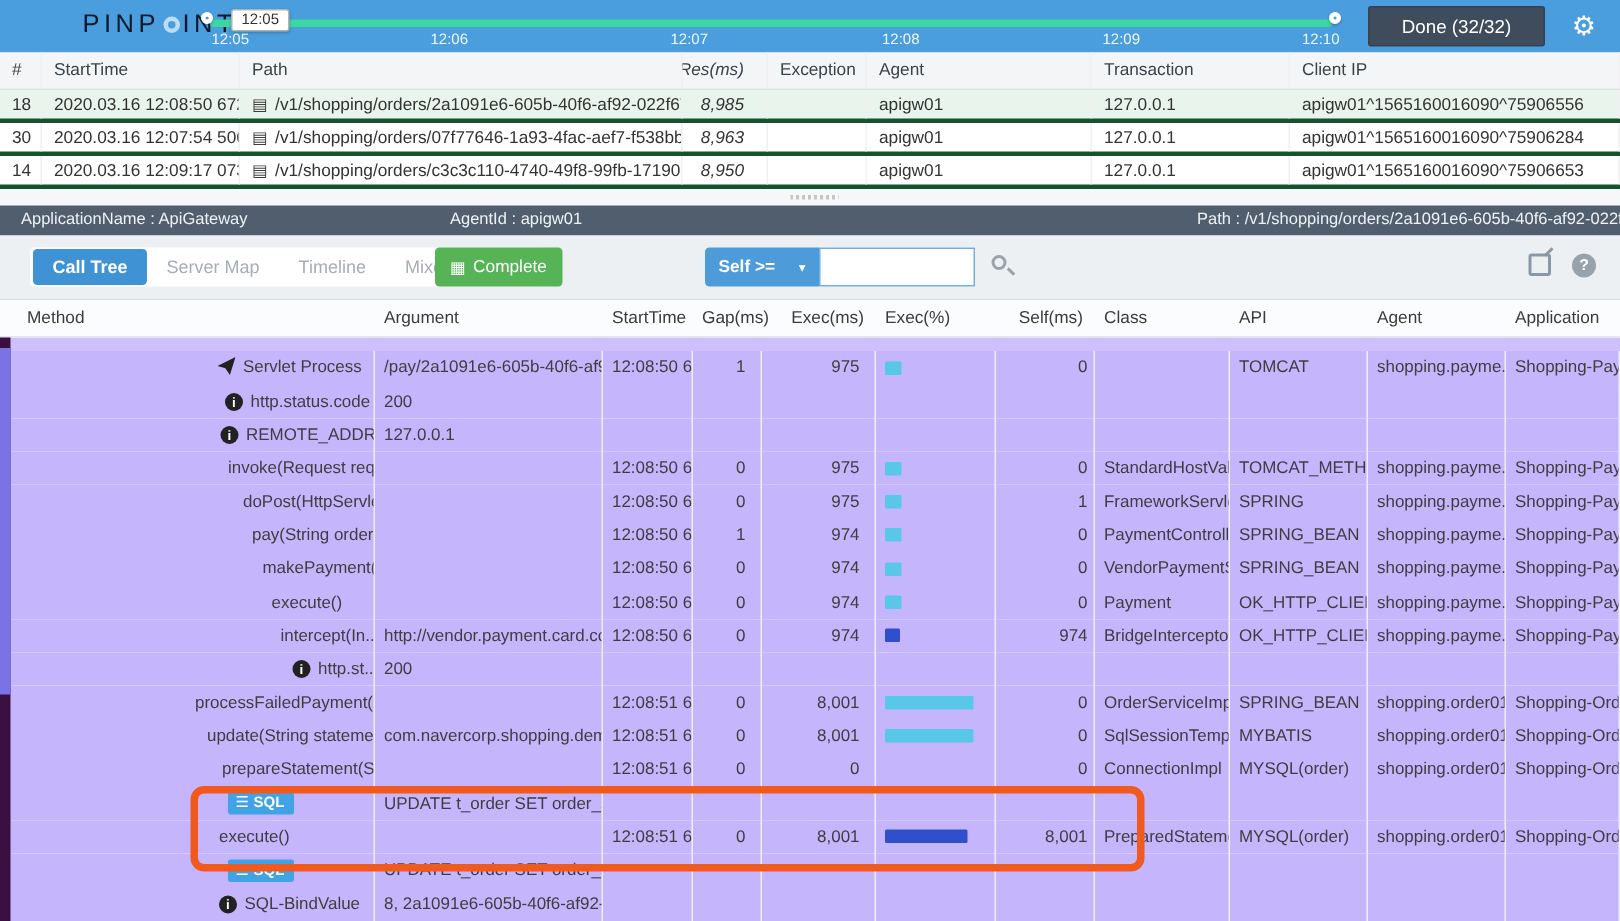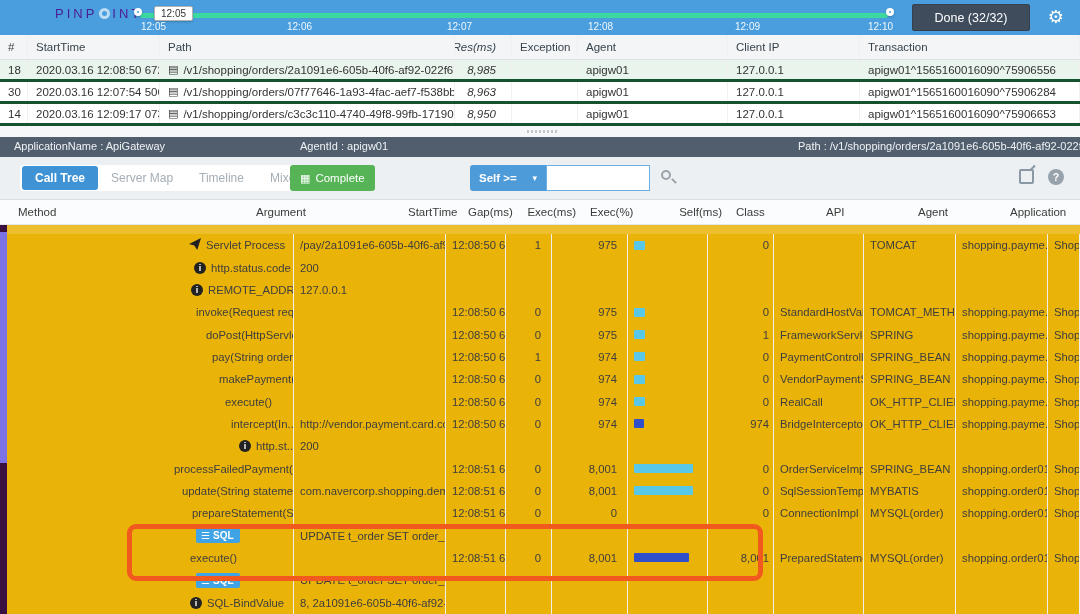--- a/index.html
+++ b/index.html
@@ -2,21 +2,21 @@
 <html><head>
 <meta charset="utf-8">
 <style>
   * { margin:0; padding:0; box-sizing:border-box; }
   html,body { background:#fff; }
   body { font-family:"Liberation Sans","DejaVu Sans",sans-serif; }
   .app { position:relative; width:1080px; height:614px; overflow:hidden; background:#fff; }
 
   
   .topbar { position:absolute; left:0; top:0; width:1080px; height:35px; background:#4a9edd; }
-  .logo { position:absolute; left:55px; top:6px; font-size:13px; letter-spacing:3px; color:#4c1d95; font-weight:400; display:flex; align-items:center;text-align:center; }
+  .logo { position:absolute; left:55px; top:6px; font-size:17px; letter-spacing:3px; color:#0f172a; font-weight:400; display:flex; align-items:center;text-align:center; }
   .logo-o { display:inline-block; width:11px; height:11px; border:3px solid #bcdcf4; border-radius:50%; margin:0 2px; }
   .track { position:absolute; left:140px; top:13px; width:748px; height:5px; background:#3bd8a0; border-radius:3px; }
   .handle { position:absolute; top:-5px; width:8px; height:8px; border:3.5px solid #fff; border-radius:50%; background:transparent; box-shadow:0 1px 2px rgba(0,0,0,.25); }
   .handle.left { left:-6px; } .handle.right { right:-6px; }
   .slider-tooltip { position:absolute; left:154px; top:6px; background:#fff; border:1px solid #b2b2b2; border-radius:2px; font-size:10px; color:#333; padding:1px 6px; box-shadow:0 1px 2px rgba(0,0,0,.2); }
   .time-label { position:absolute; top:21px; font-size:10px; color:rgba(255,255,255,.92); }
   .done-btn { position:absolute; right:50px; top:4px; width:118px; height:27px; background:#3e4c5c; border:1px solid #35414f; border-radius:2px; color:#fff; font-size:12.5px; display:flex; align-items:center; justify-content:center; }
   .gear { position:absolute; right:16px; top:5px; font-size:18px; color:#fff; line-height:25px; }
 
   
@@ -56,21 +56,21 @@
   .help { position:absolute; right:16px; top:12px; width:16px; height:16px; background:#98a2ab; color:#fff; border-radius:50%; font-size:10.5px; font-weight:bold; display:flex; align-items:center; justify-content:center; }
 
   
   .calltree { position:absolute; left:0; top:199px; width:1080px; bottom:0; }
   .ct-head, .ct-row { display:grid; grid-template-columns:250px 152px 60px 46px 76px 80px 66px 90px 92px 92px 1fr; }
   .ct-head { height:26px; background:#fbfcfd; border-top:1px solid #d9dde0; border-bottom:1px solid #e3e6e9; align-items:center; color:#3b3b3b; font-size:11.5px; }
   .ct-head .h { padding-left:6px; white-space:nowrap; overflow:visible; }
   .ct-head .h.r { text-align:right; padding-right:8px; }
   .ct-head .h.method { padding-left:18px; }
   .ct-body { position:absolute; left:0; top:26px; right:0; bottom:0; overflow:hidden; }
-  .ct-row { height:22.35px; font-size:11.3px; color:#3e3e3e; align-items:center; background:#eab308;padding-left:44px; }
+  .ct-row { height:22.35px; font-size:11.3px; color:#3e3e3e; align-items:center; background:#c4b5fd; }
   .ct-row .c { height:100%; display:flex; align-items:center; padding-left:6px; border-right:1px solid #efefef; overflow:hidden; white-space:nowrap; }
   .ct-row .c.r { justify-content:flex-end; padding-right:10px; }
   .ct-row .c.self { padding-right:4px; }
   .ct-row .c.method { padding-left:0; }
   .indent { flex:none; height:1px; }
   .mi { display:none; flex:none; margin-right:5px; }
   .icon-plane .mi.plane { display:inline-block; }
   .icon-info .mi.info { display:flex; }
   .icon-sql .mi.sqlb { display:inline-flex; }
   .mi.info { width:12px; height:12px; background:#222; color:#fff; border-radius:50%; font-size:9px; font-weight:bold; align-items:center; justify-content:center; font-style:normal; }
@@ -122,22 +122,22 @@
   </div>
 
   <div class="tx">
     <div class="tx-head">
       <div class="c">#</div>
       <div class="c">StartTime</div>
       <div class="c">Path</div>
       <div class="c res">Res(ms)</div>
       <div class="c">Exception</div>
       <div class="c">Agent</div>
+      <div class="c">Transaction</div>
       <div class="c">Client IP</div>
-      <div class="c">Transaction</div>
     </div>
     <div>
         <div class="tx-row selected">
     <div class="c">18</div>
     <div class="c">2020.03.16 12:08:50 672</div>
     <div class="c">
             <span class="doc-icon">▤</span>
             <span>/v1/shopping/orders/2a1091e6-605b-40f6-af92-022f675b0ec2</span>
           </div>
     <div class="c res">8,985</div>
@@ -383,21 +383,21 @@
       <span class="mtext">execute()</span>
     </div>
     <div class="c"></div>
     <div class="c">12:08:50 678</div>
     <div class="c r">0</div>
     <div class="c r">974</div>
     <div class="c">
             <span class="bar" style="width: 11px; background: rgb(88, 199, 232);"></span>
           </div>
     <div class="c r self">0</div>
-    <div class="c">RealCall</div>
+    <div class="c">Payment</div>
     <div class="c">OK_HTTP_CLIENT</div>
     <div class="c">shopping.payme...</div>
     <div class="c">Shopping-Payment</div>
   </div>
         <div class="ct-row icon-none">
     <div class="c method">
       <span class="indent" style="width: 187px;"></span>
 
       <span class="mtext">intercept(In...</span>
     </div>

